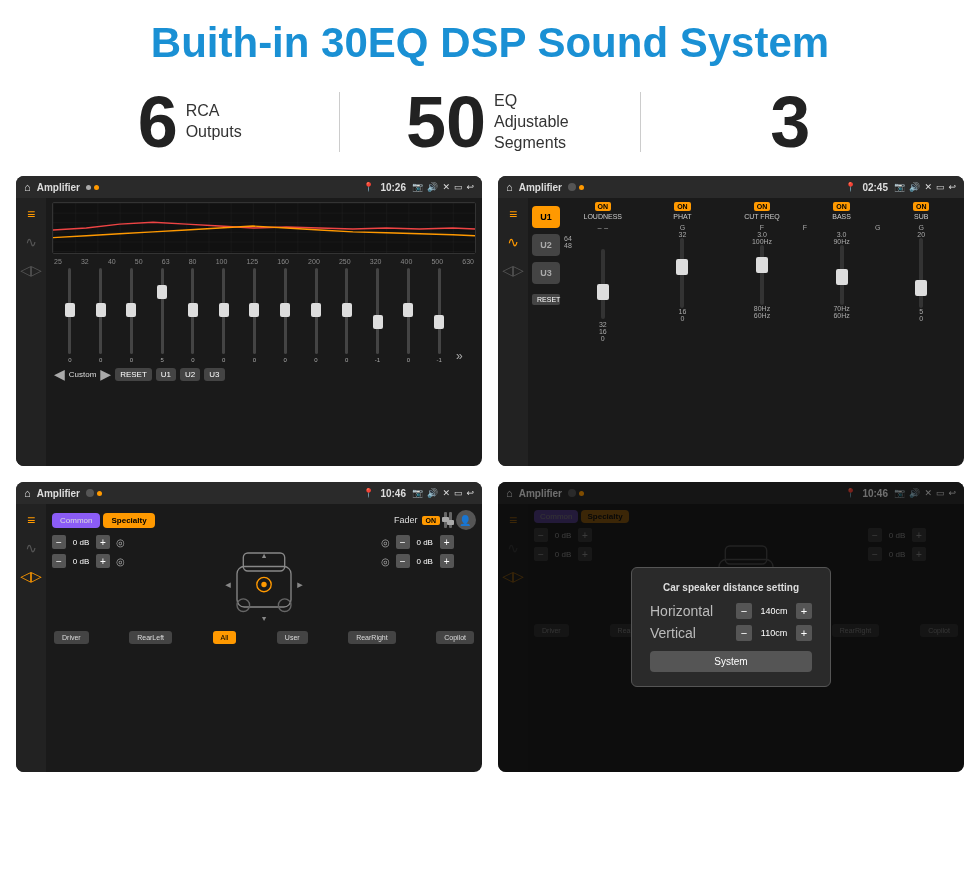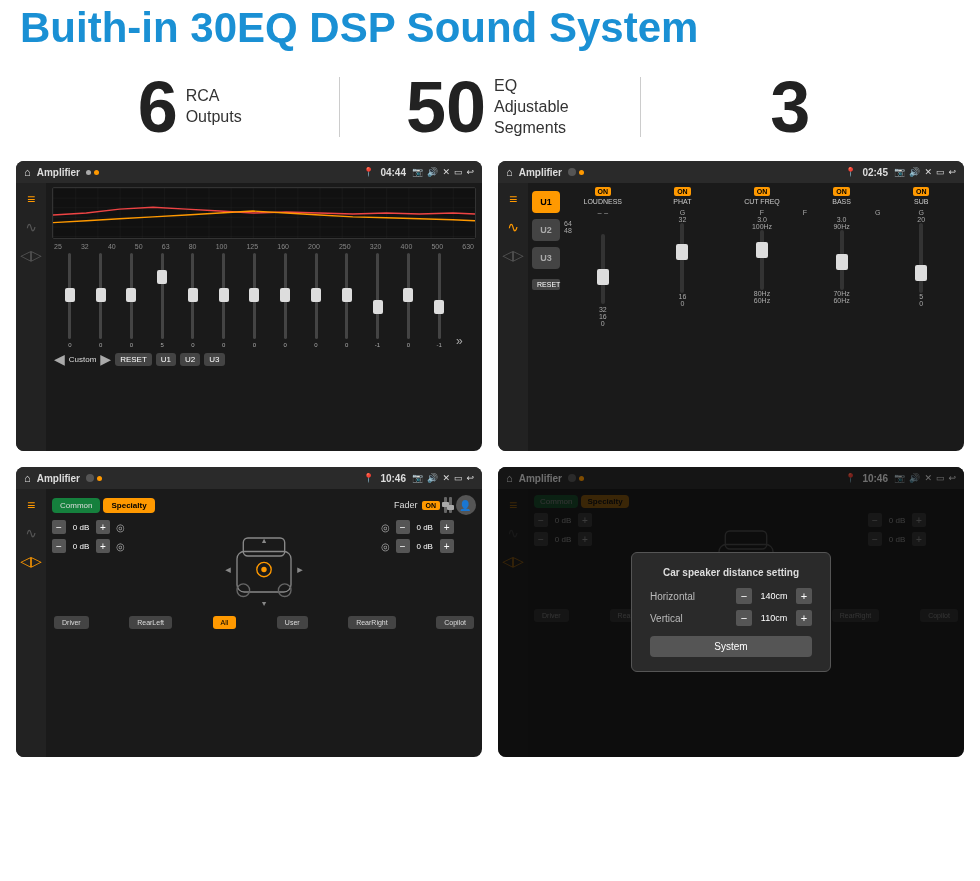--- a/index.html
+++ b/index.html
@@ -6,24 +6,25 @@
     body {
       width: 980px;
       height: 881px;
       background: #fff;
       font-family: Arial, sans-serif;
       overflow: hidden;
     }
 
     
     .main-title {
+      text-align: center;
       font-size: 42px;
       font-weight: 900;
       color: #1a90d4;
-      padding: 5px 20px 10px;
+      padding: 20px 20px 10px;
       line-height: 1.1;
     }
 
     
     .stats-row {
       display: flex;
       align-items: center;
       justify-content: center;
       padding: 10px 60px 18px;
       gap: 0;
@@ -261,21 +262,21 @@
       background: #444;
       color: #fff;
       border: none;
       font-size: 7px;
       padding: 2px 5px;
       border-radius: 2px;
       cursor: pointer;
       margin-top: 4px;
     }
     .fader-tab {
-      background: #15803d;
+      background: #8b5cf6;
       color: #ddd;
       border: none;
       border-radius: 4px;
       padding: 3px 8px;
       font-size: 8px;
       cursor: pointer;
     }
     .fader-tab.active { background: #f90; color: #000; font-weight: bold; }
     .vol-row {
       display: flex;
@@ -342,21 +343,21 @@
       text-align: center;
       margin-bottom: 10px;
     }
     .dialog-row {
       display: flex;
       align-items: center;
       justify-content: space-between;
       margin-bottom: 6px;
     }
     .dialog-field-label {
-      font-size: 10px;
+      font-size: 14px;
       color: #bbb;
     }
     .dialog-controls {
       display: flex;
       align-items: center;
       gap: 4px;
     }
     .dialog-minus, .dialog-plus {
       background: #555;
       color: #fff;
@@ -430,21 +431,21 @@
   <div class="screen-container">
     <div class="screen-topbar">
       <span class="topbar-home">⌂</span>
       <span class="topbar-title">Amplifier</span>
       <div class="topbar-dots">
         <div class="dot"></div>
         <div class="dot dot-orange"></div>
       </div>
       <div class="topbar-spacer"></div>
       <span>📍</span>
-      <span class="topbar-time">04:44</span>
+      <span class="topbar-time">10:26</span>
       <div class="topbar-icons">
         <span>📷</span>
         <span>🔊</span>
         <span>✕</span>
         <span>▭</span>
         <span>↩</span>
       </div>
     </div>
     <div class="screen-layout">
       <div class="left-sidebar">

